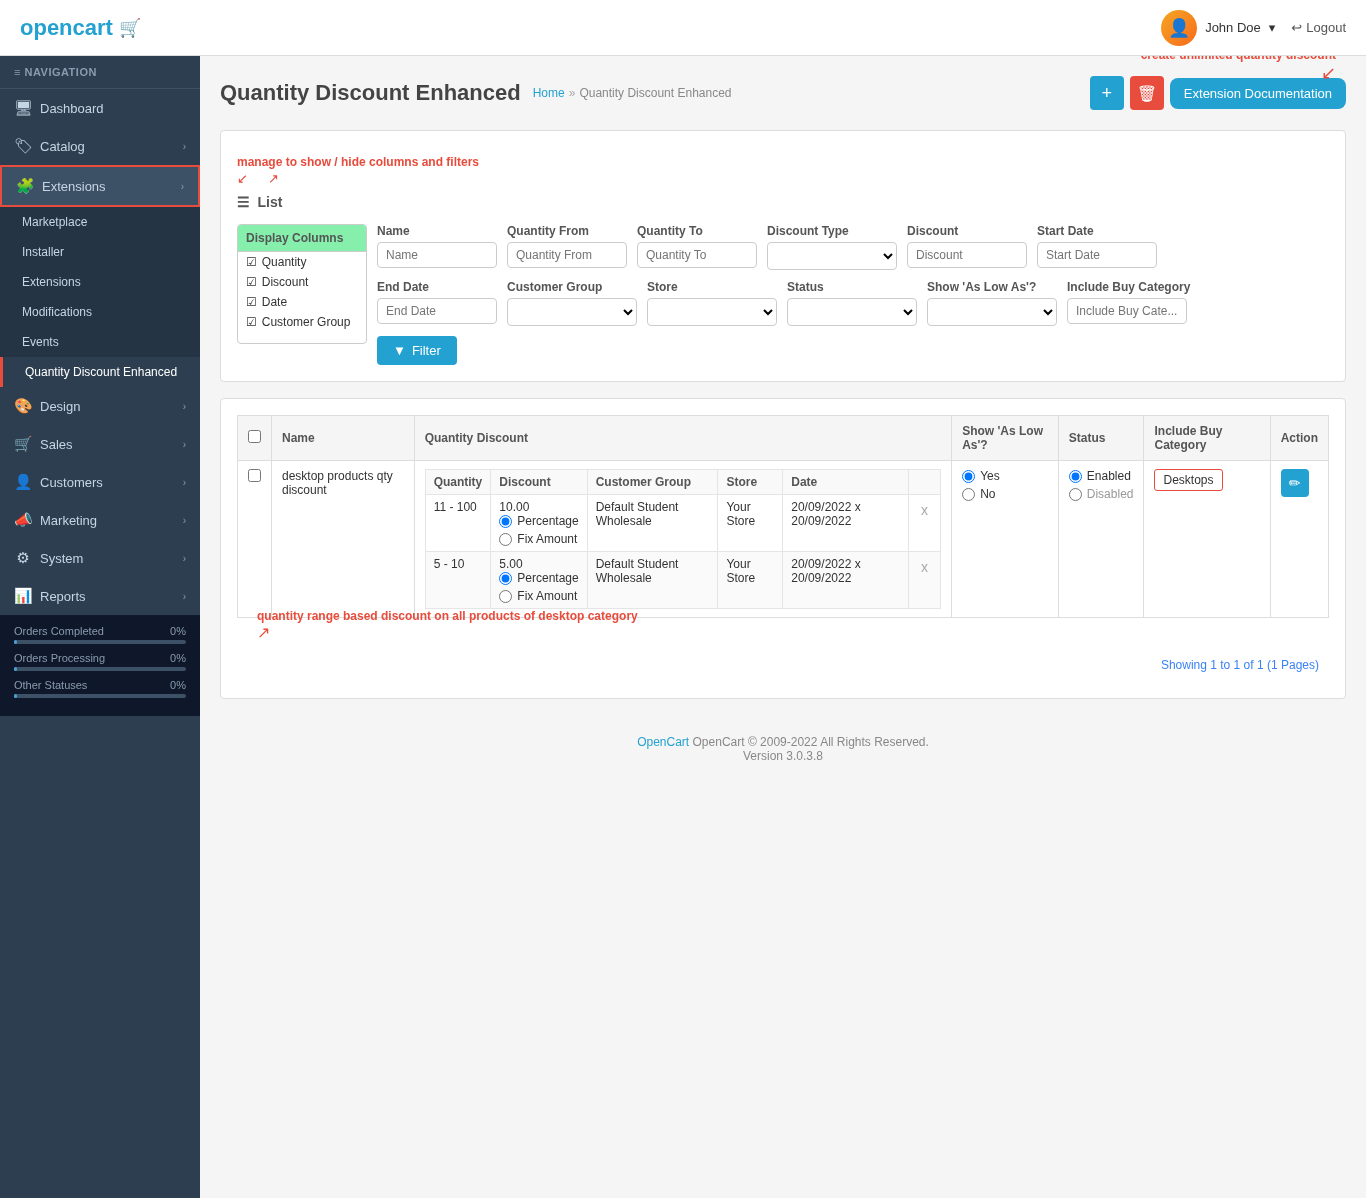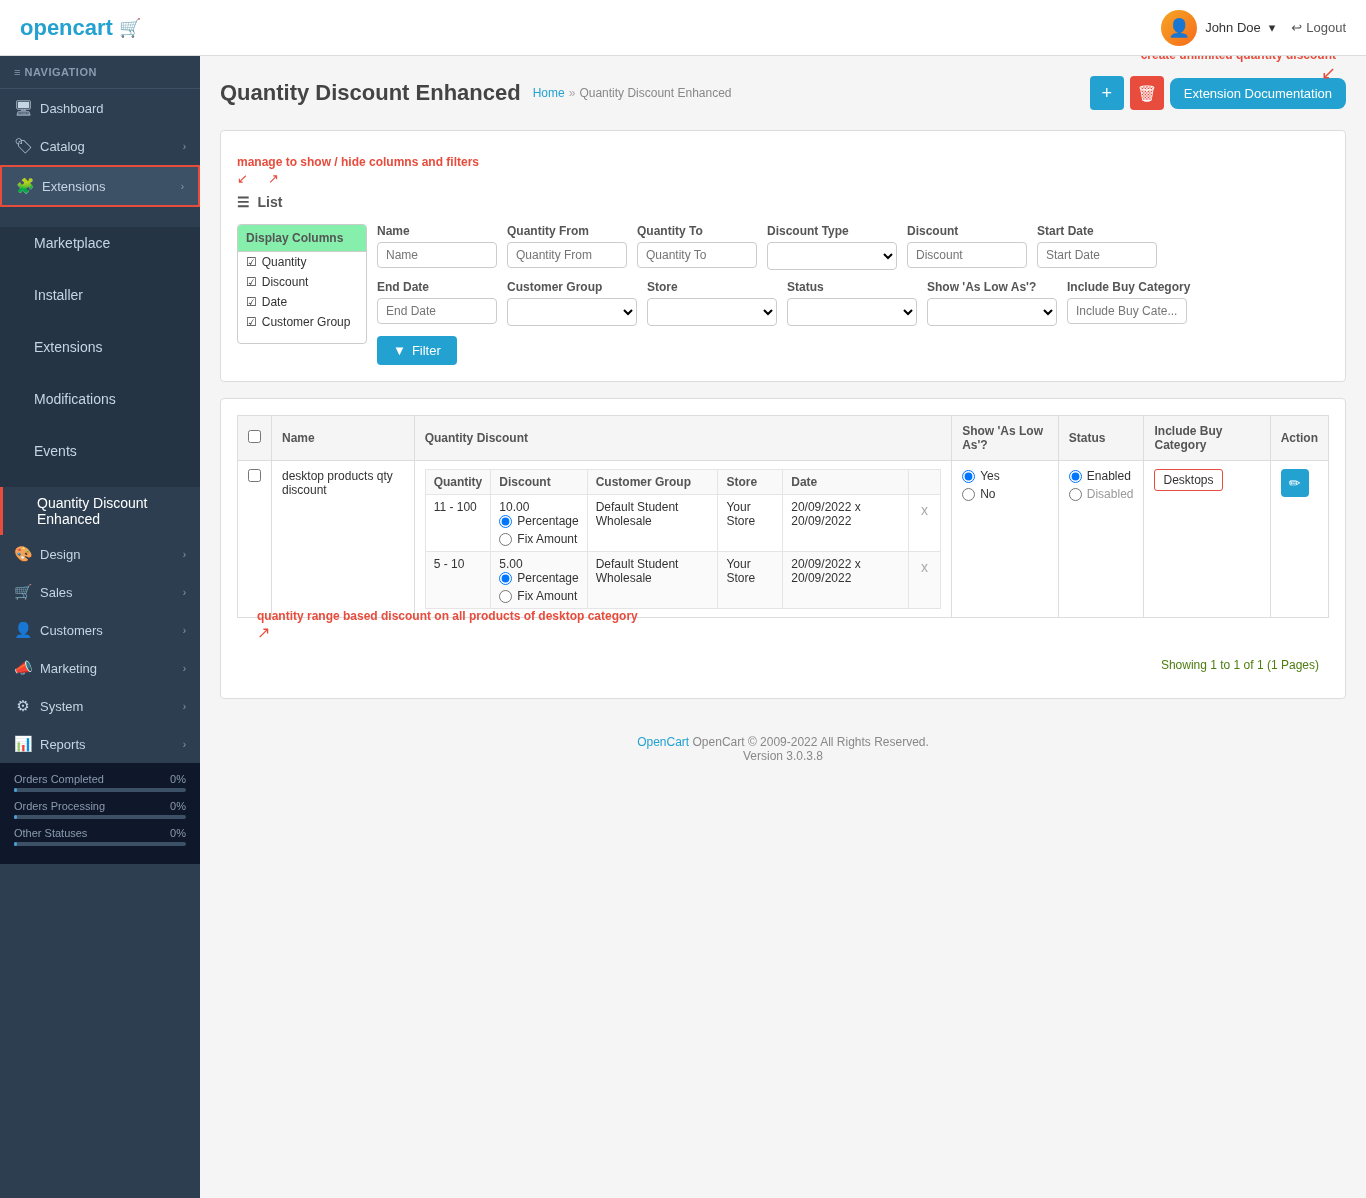--- a/index.html
+++ b/index.html
@@ -63,25 +63,24 @@
       cursor: pointer;
       font-size: 13px;
       transition: background 0.2s;
     }
     .nav-item.active { background: #3d5166; }
     .nav-item-inner { display: flex; align-items: center; gap: 8px; }
     .nav-icon { font-size: 15px; width: 18px; text-align: center; }
     .nav-arrow { font-size: 10px; color: #8a9bb0; }
     .nav-sub { background: #253444; }
     .nav-sub-item {
-      padding: 8px 14px 8px 34px;
+      padding: 8px 14px 8px 22px;
       color: #c5d5e4;
       cursor: pointer;
-      font-size: 14px;
-      margin-top: 20px;
+      font-size: 12px;
     }
     .nav-sub-item.highlight {
       color: #fff;
       background: #2c3e50;
       border-left: 3px solid #e74c3c;
     }
 
     
     .nav-extensions-parent {
       border: 2px solid #e74c3c;
@@ -224,21 +223,21 @@
       border: 1px solid #e74c3c;
       color: #333;
       padding: 3px 8px;
       border-radius: 3px;
       font-size: 12px;
       display: inline-block;
     }
 
     .table-footer {
       padding: 10px;
-      color: #4d7c0f;
+      color: #3b82f6;
       font-size: 12px;
       text-align: right;
     }
 
     .checkbox-header { width: 30px; }
     
     
     .page-footer {
       text-align: center;
       padding: 20px;

